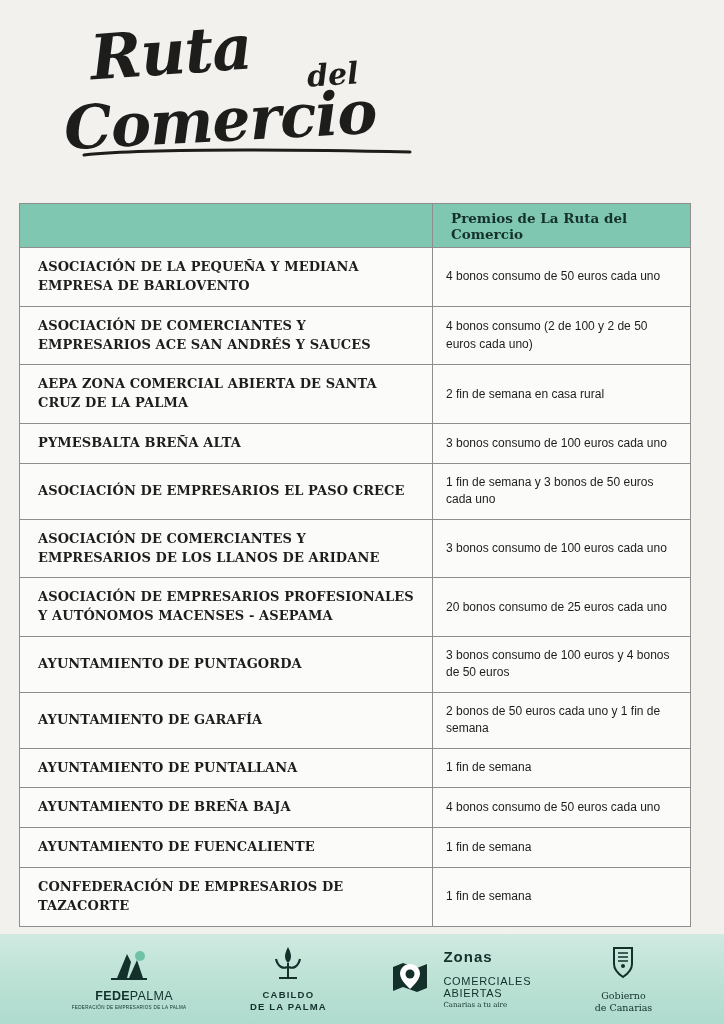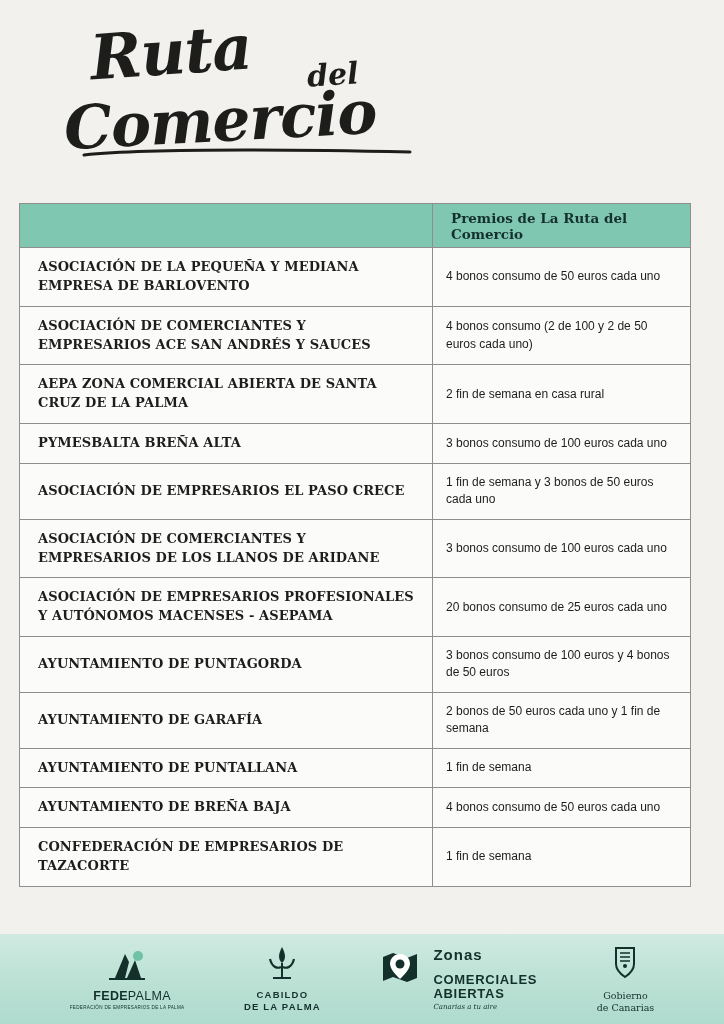--- a/index.html
+++ b/index.html
@@ -165,41 +165,41 @@
     color: #14302b;
   }
   .logo-name-2 {
     font-size: 9.5px;
     font-weight: bold;
     letter-spacing: 1.2px;
     line-height: 1.25;
   }
   .zonas-wrap {
     display: flex;
+    align-items: center;
     gap: 13px;
   }
   .zonas-text { text-align: left; }
   .zonas-t1 {
     font-size: 15px;
     font-weight: bold;
     letter-spacing: 1px;
     line-height: 1;
     color: #14302b;
   }
   .zonas-t2 {
-    font-size: 13px;
-    font-weight: bold;
+    font-size: 11px;
+    font-weight: normal;
     letter-spacing: 0.7px;
     line-height: 1.1;
     color: #14302b;
     margin-top: 11px;
   }
   .zonas-t3 {
     font-family: "DejaVu Serif", serif;
-    font-style: italic;
     font-size: 7px;
     color: #14302b;
     margin-top: 2px;
   }
   .gob-t {
     font-family: "DejaVu Serif", serif;
     font-size: 9.5px;
     line-height: 1.25;
     color: #14302b;
   }
@@ -263,20 +263,24 @@
           <td class="entity">AYUNTAMIENTO DE GARAFÍA</td>
           <td class="prize">2 bonos de 50 euros cada uno y 1 fin de semana</td>
         </tr>
         <tr>
           <td class="entity">AYUNTAMIENTO DE PUNTALLANA</td>
           <td class="prize">1 fin de semana</td>
         </tr>
         <tr>
           <td class="entity">AYUNTAMIENTO DE BREÑA BAJA</td>
           <td class="prize">4 bonos consumo de 50 euros cada uno</td>
+        </tr>
+        <tr>
+          <td class="entity">AYUNTAMIENTO DE FUENCALIENTE</td>
+          <td class="prize">1 fin de semana</td>
         </tr>
         <tr>
           <td class="entity">CONFEDERACIÓN DE EMPRESARIOS DE TAZACORTE</td>
           <td class="prize">1 fin de semana</td>
         </tr>
       </tbody>
   </table>
 </div>
 
 <div class="footer">

